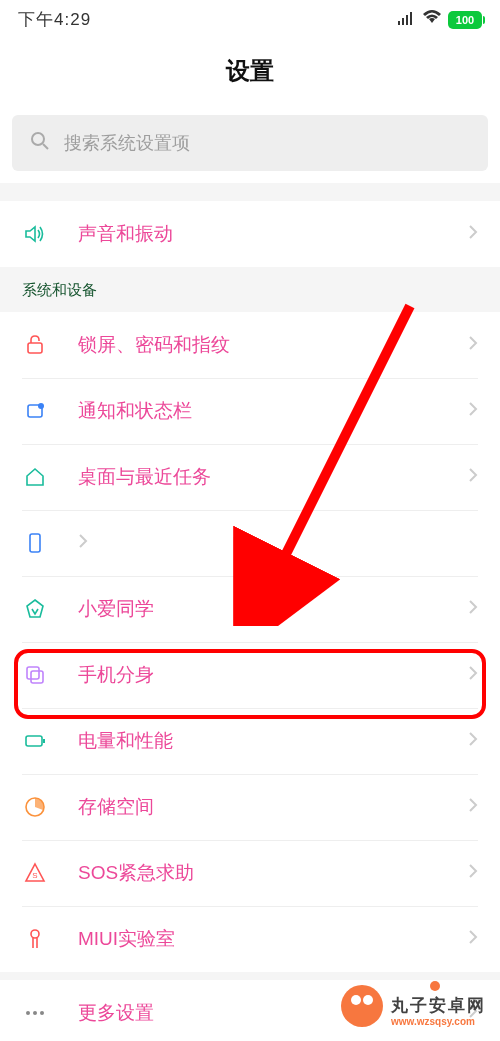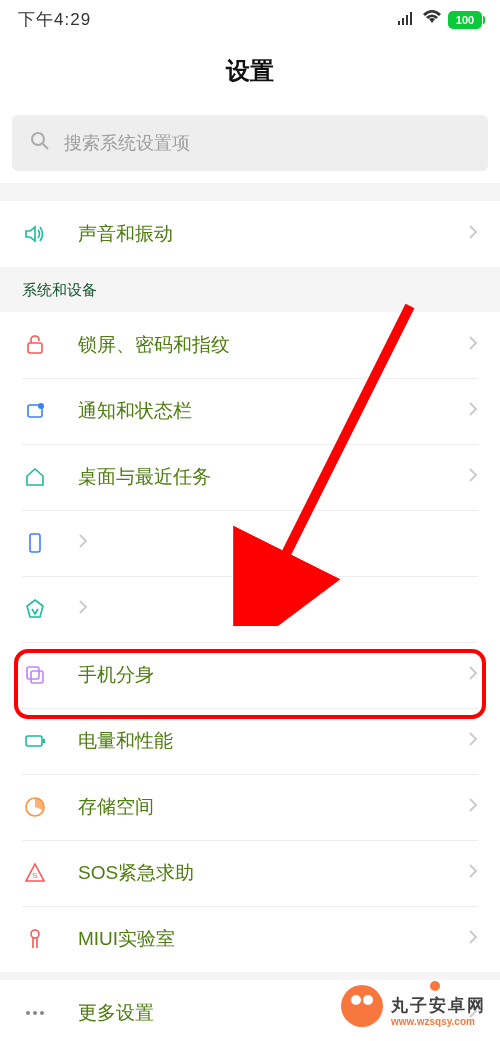--- a/index.html
+++ b/index.html
@@ -111,21 +111,21 @@
     .list-item .icon-wrap {
       width: 26px;
       height: 26px;
       display: flex;
       align-items: center;
       justify-content: center;
     }
     .list-item .label {
       flex: 1;
       font-size: 19px;
-      color: #4d7c0f;
+      color: #ec4899;
     }
     .list-item .chevron { color: #ccc; }
     
     .list-group.top { margin-top: 8px; }
     .list-group.bottom { margin-top: 8px; }
     
     
     .highlight {
       position: absolute;
       left: 14px;
@@ -295,20 +295,21 @@
         </svg></span>
   </div>
 
   <div class="list-item">
     <span class="icon-wrap">
       <svg width="24" height="24" viewBox="0 0 24 24">
           <path d="M12 3 L20 9 L17 20 L7 20 L4 9 Z" fill="none" stroke="#1abc9c" stroke-width="1.6"></path>
           <path d="M9 12 L12 17 L15 12" fill="none" stroke="#1abc9c" stroke-width="1.6"></path>
         </svg>
     </span>
+    <span class="label">小爱同学</span>
     <span class="chevron"><svg width="10" height="16" viewBox="0 0 10 16">
           <path d="M2 2 L8 8 L2 14" stroke="#ccc" stroke-width="2" fill="none"></path>
         </svg></span>
   </div>
 
   <div class="list-item">
     <span class="icon-wrap">
       <svg width="24" height="24" viewBox="0 0 24 24">
           <rect x="4" y="4" width="12" height="12" rx="2" fill="none" stroke="#c084fc" stroke-width="1.6"></rect>
           <rect x="8" y="8" width="12" height="12" rx="2" fill="none" stroke="#c084fc" stroke-width="1.6"></rect>

